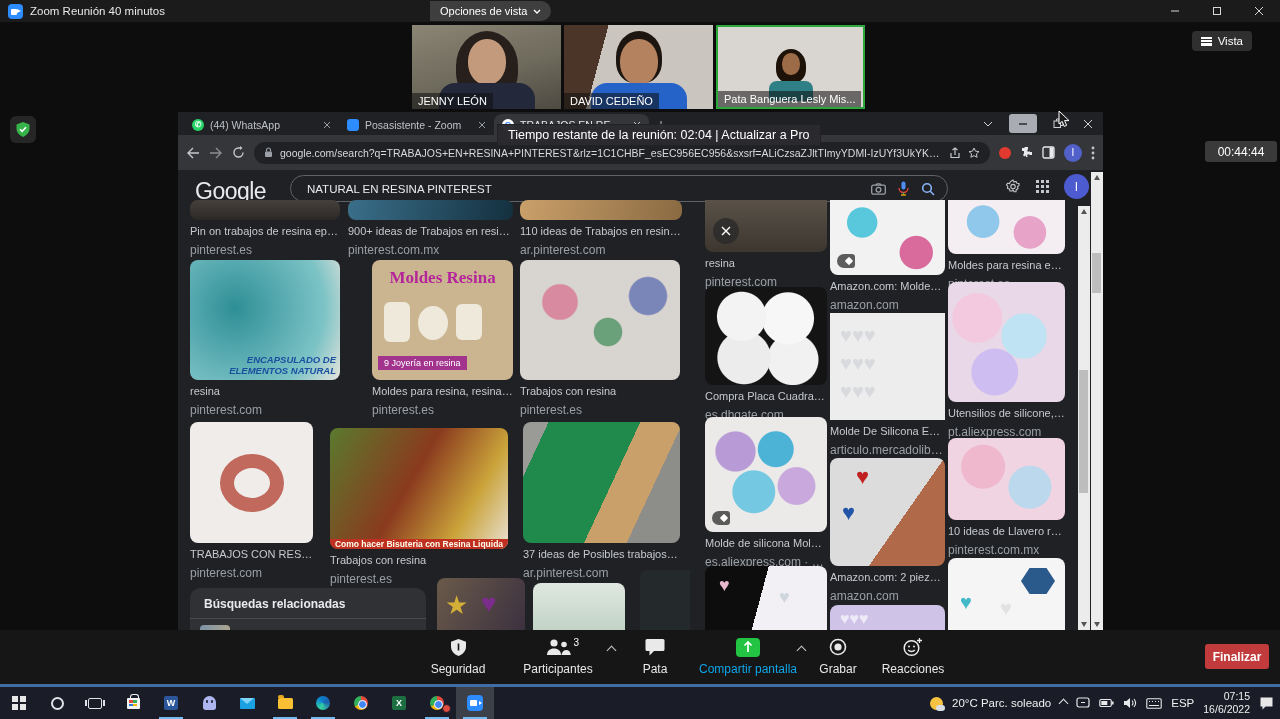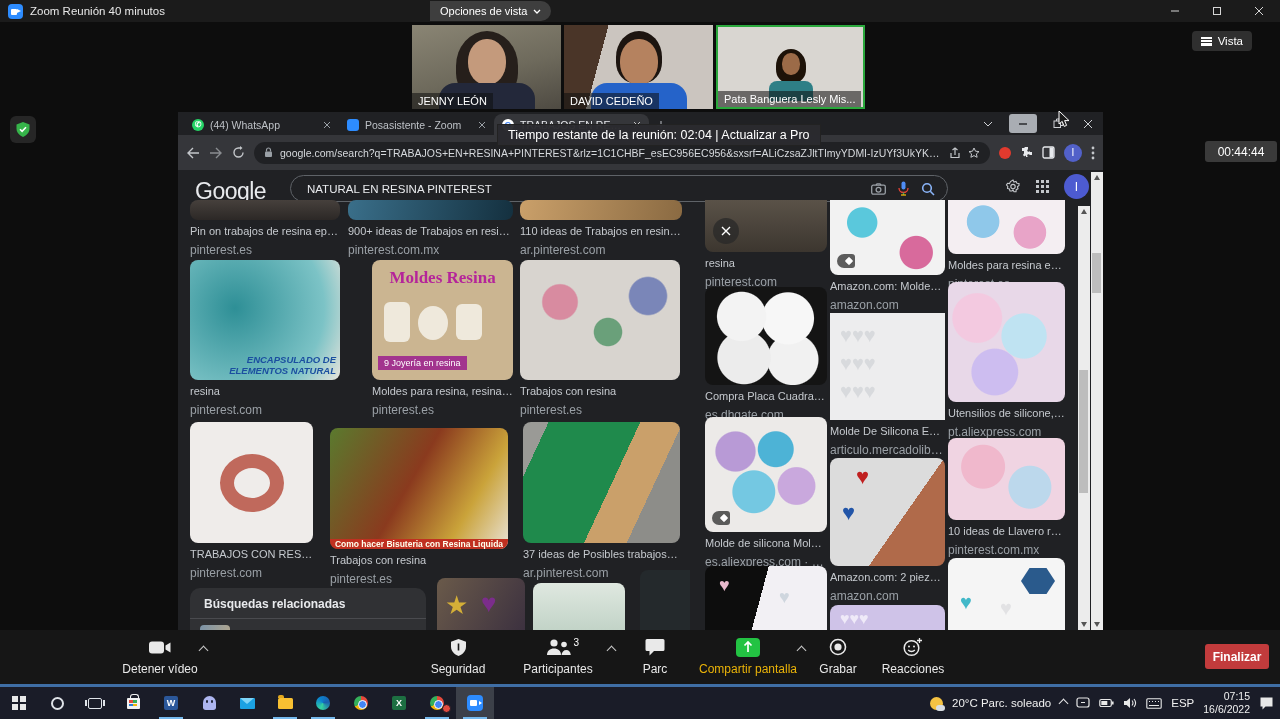--- a/index.html
+++ b/index.html
@@ -117,21 +117,21 @@
   .sb-arrow.dn { border-top:5px solid #555; bottom:3px; }
   
   .zoombar { position:absolute; left:0; top:630px; width:1280px; height:54px; background:#161616; }
   .zb-item { position:absolute; top:5px; display:flex; flex-direction:column; align-items:center; gap:3px; color:#e9e9e9; }
   .zb-item .lab { font-size:12px; white-space:nowrap; }
   .zb-ic { height:24px; display:flex; align-items:center; justify-content:center; }
   .caret-up { width:7px; height:7px; border-left:1.6px solid #c9c9c9; border-top:1.6px solid #c9c9c9; transform:rotate(45deg); }
   .zb-caret { position:absolute; top:12px; }
   .badge3 { position:absolute; font-size:10px; color:#fff; top:2px; }
   .share-ic { width:24px; height:19px; background:#23c343; border-radius:4px; display:flex; align-items:center; justify-content:center; }
-  .green-txt { color:#eab308; }
+  .green-txt { color:#0ea5e9; }
   .btn-final { position:absolute; left:1205px; top:644px; width:64px; height:25px; background:#c23b3c; border-radius:3px; color:#fff; font-weight:bold; font-size:12px; display:flex; align-items:center; justify-content:center; }
   .blue-edge { position:absolute; left:0; top:684px; width:1280px; height:3px; background:#3f6ea5; }
   
   .taskbar { position:absolute; left:0; top:687px; width:1280px; height:32px; background:#1a1c28; display:flex; align-items:center; }
   .tk { position:relative; width:38px; height:32px; display:flex; align-items:center; justify-content:center; }
   .tk.open::after { content:""; position:absolute; left:7px; bottom:0; width:24px; height:2px; background:#76b9ed; }
   .tk.active { background:#3c4049; }
   .tray { position:absolute; right:0; top:0; height:32px; display:flex; align-items:center; gap:9px; padding-right:6px; color:#eee; }
   .tray .txt { font-size:11.5px; color:#f0f0f0; }
   .clock { text-align:right; font-size:10.5px; line-height:1.25; color:#f0f0f0; }
@@ -558,30 +558,20 @@
         <span class="sb-arrow dn"></span>
       </div>
     </div>
   </div>
 
   <svg class="cursor" style="left:1058px; top:110px;" width="14" height="18" viewBox="0 0 14 18">
     <path d="M1 1l0 13 3.2-2.6 2 5 2.4-1-2-4.8H11z" fill="#1a1a1a" stroke="#fff" stroke-width="1"></path>
   </svg>
 
   <div class="zoombar">
-    <div class="zb-item" style="left:112px; width:96px;">
-      <span class="zb-ic">
-          <svg width="24" height="15" viewBox="0 0 24 15">
-            <rect x="1" y="1.5" width="15" height="12" rx="3" fill="#e9e9e9"></rect>
-            <path d="M17.5 5.5l5-3v10l-5-3z" fill="#e9e9e9"></path>
-          </svg>
-        </span>
-      <span class="lab">Detener vídeo</span>
-      <span class="caret-up zb-caret" style="left:88px;"></span>
-    </div>
     <div class="zb-item" style="left:423px; width:70px;">
       <span class="zb-ic">
           <svg width="17" height="19" viewBox="0 0 17 19">
             <path d="M8.5 1l7.5 2.8v4.7c0 4.6-3.1 7.8-7.5 9.5C4.1 16.3 1 13.1 1 8.5V3.8z" fill="#e9e9e9"></path>
             <path d="M8.5 5.5v7" stroke="#161616" stroke-width="1.6"></path>
           </svg>
         </span>
       <span class="lab">Seguridad</span>
     </div>
     <div class="zb-item" style="left:512px; width:92px;">
@@ -596,21 +586,21 @@
       </span>
       <span class="lab">Participantes</span>
       <span class="caret-up zb-caret" style="left:96px;"></span>
     </div>
     <div class="zb-item" style="left:630px; width:50px;">
       <span class="zb-ic">
           <svg width="20" height="18" viewBox="0 0 20 18">
             <path d="M2 1h16a1.5 1.5 0 0 1 1.5 1.5v9A1.5 1.5 0 0 1 18 13h-9l-4.5 4.5V13H2A1.5 1.5 0 0 1 .5 11.5v-9A1.5 1.5 0 0 1 2 1z" fill="#e9e9e9"></path>
           </svg>
         </span>
-      <span class="lab">Parc</span>
+      <span class="lab">Pata</span>
     </div>
     <div class="zb-item" style="left:692px; width:112px;">
       <span class="zb-ic">
           <span class="share-ic">
             <svg width="10" height="12" viewBox="0 0 10 12">
               <path d="M5 1v10M1.5 4.5L5 1l3.5 3.5" stroke="#fff" stroke-width="1.7" fill="none"></path>
             </svg>
           </span>
         </span>
       <span class="lab green-txt">Compartir pantalla</span>

